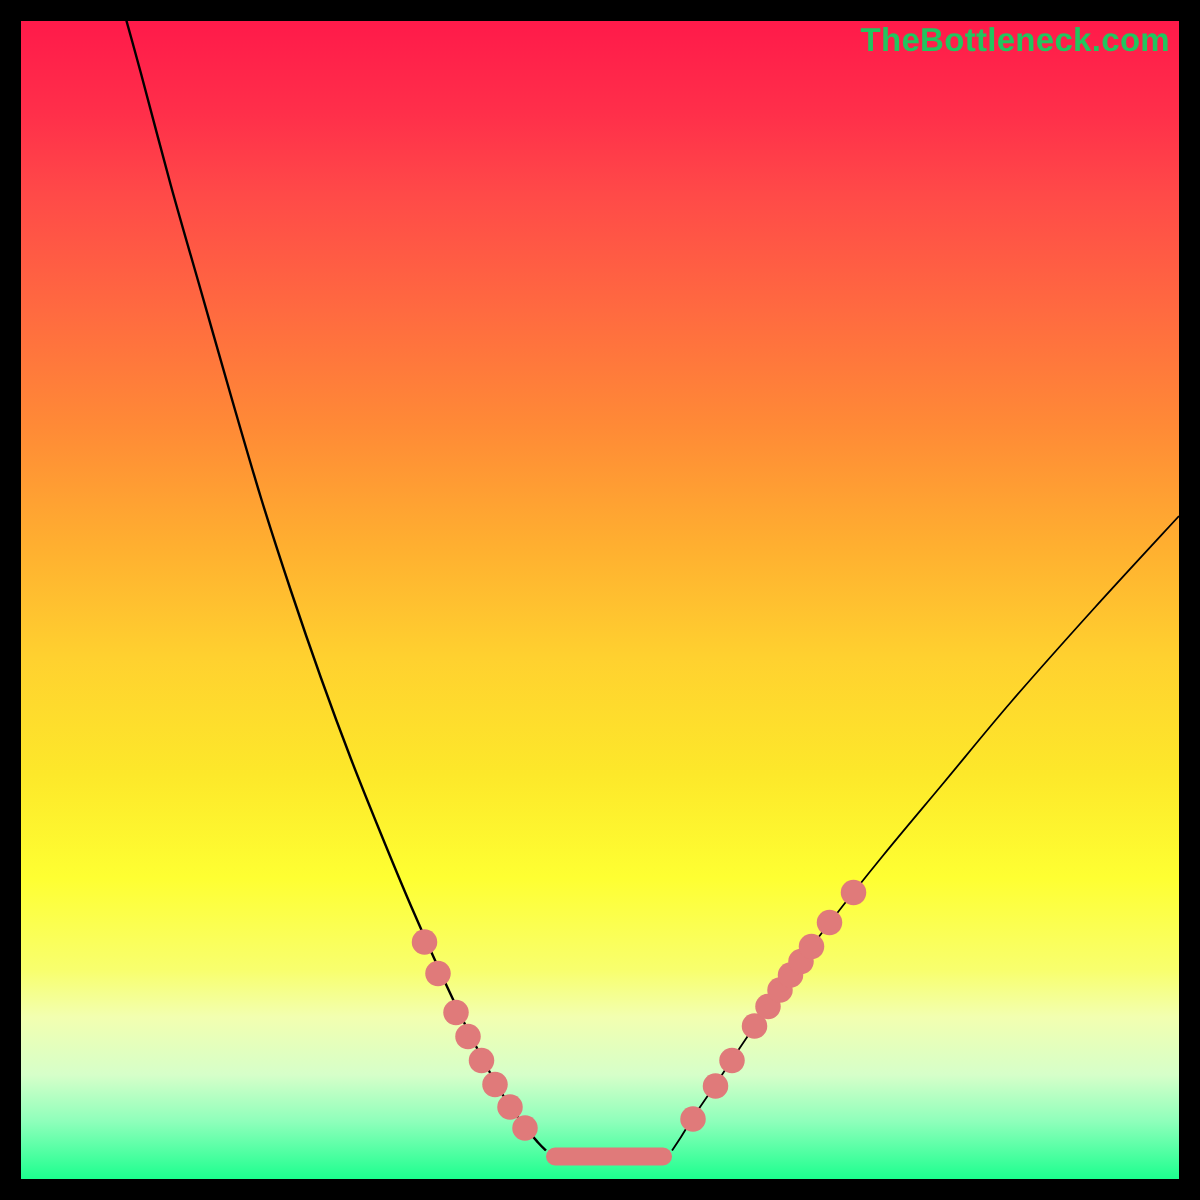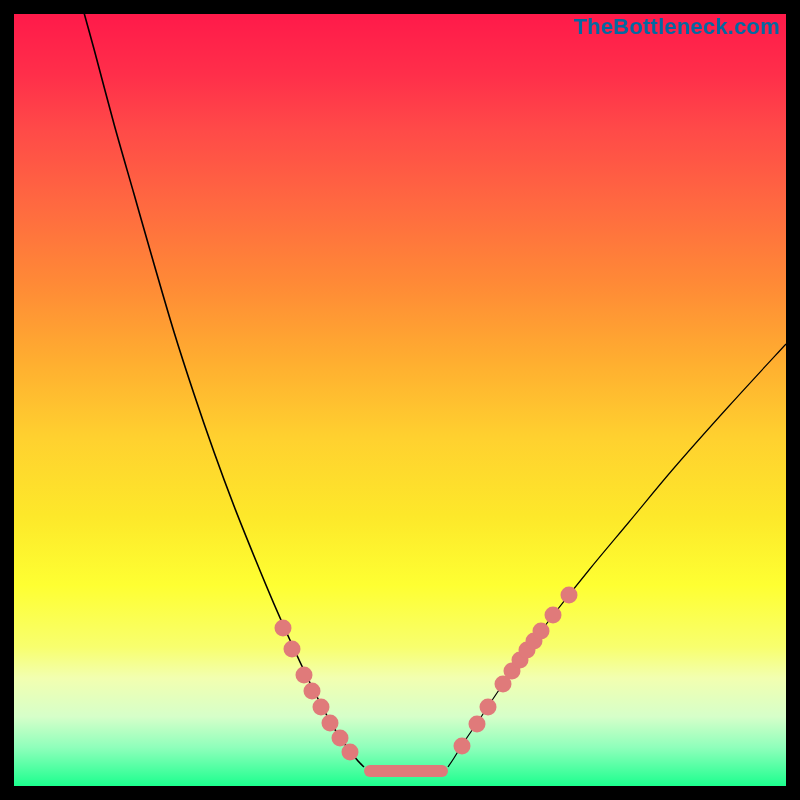--- a/index.html
+++ b/index.html
@@ -40,21 +40,21 @@
       #f2ffb0 86%,
       #d6ffc9 91%,
       #8fffbb 95%,
       #1cff8e 100%
     );
   }
   .watermark {
     position: absolute;
     top: 0px;
     right: 6px;
-    color: #0369a1;
+    color: #22c55e;
     font-size: 22px;
     font-weight: 600;
     letter-spacing: 0.2px;
     user-select: none;
   }
   svg.plot {
     position: absolute;
     left: 0;
     top: 0;
     width: 772px;

